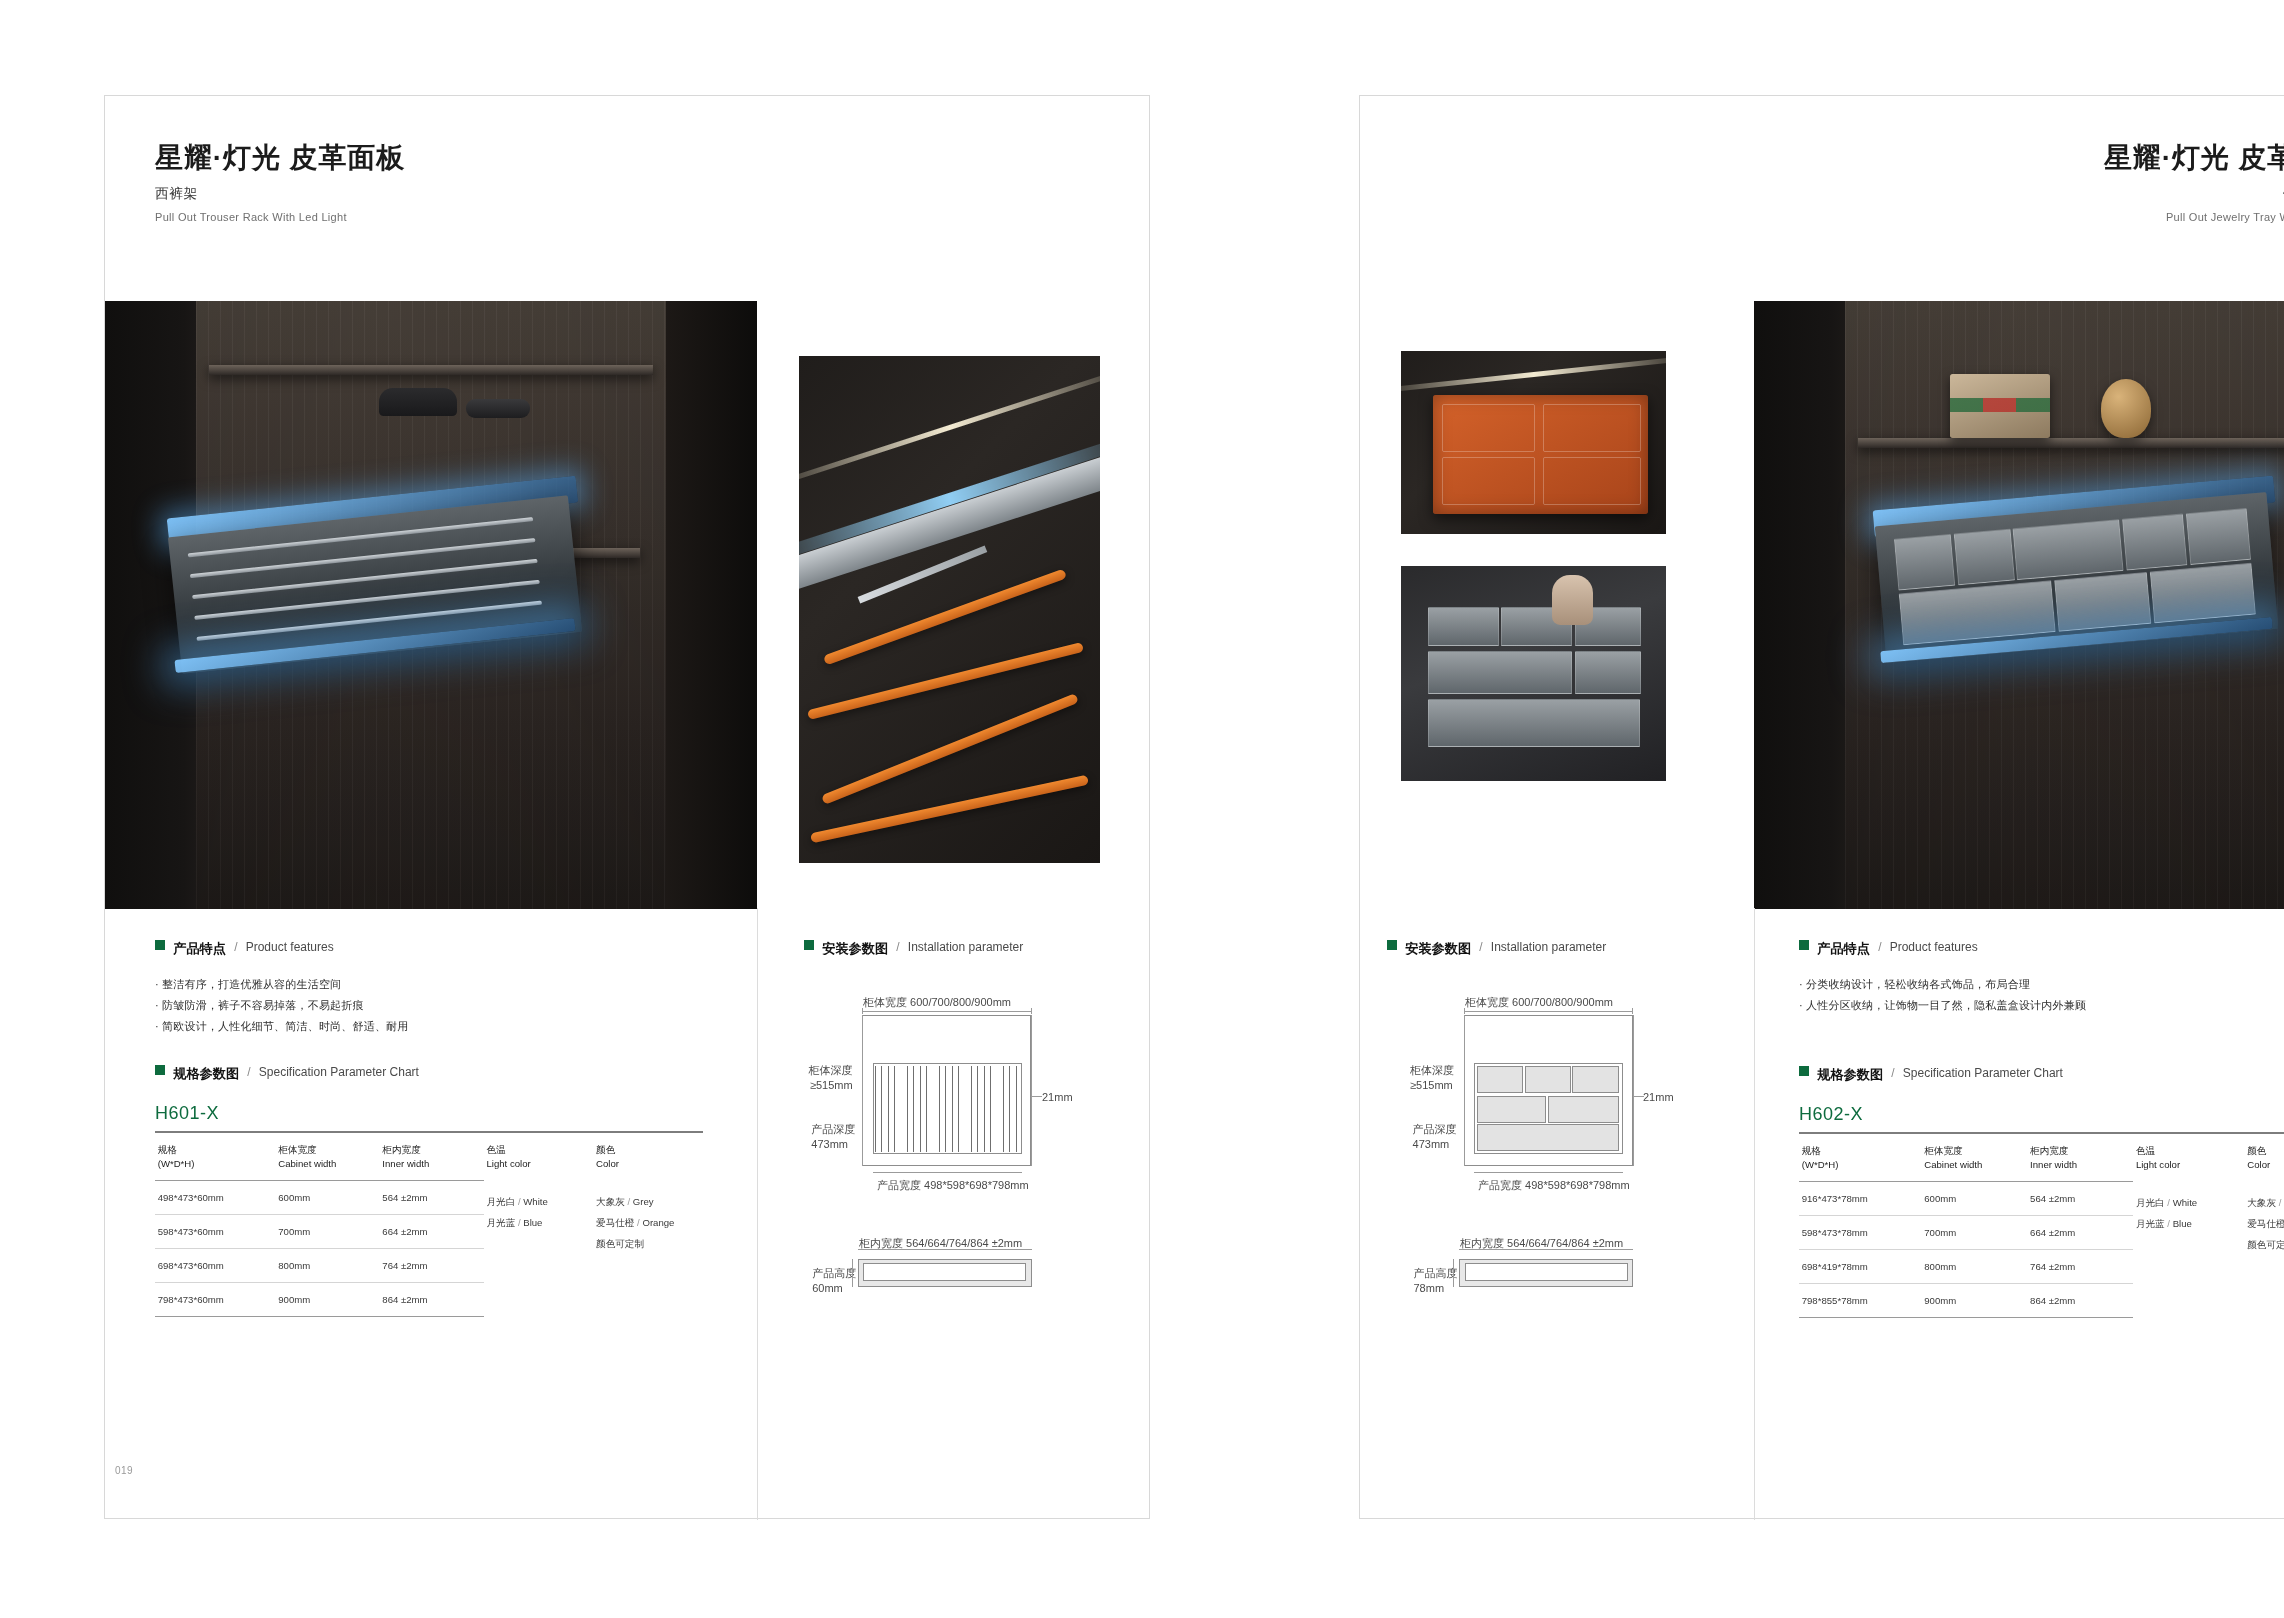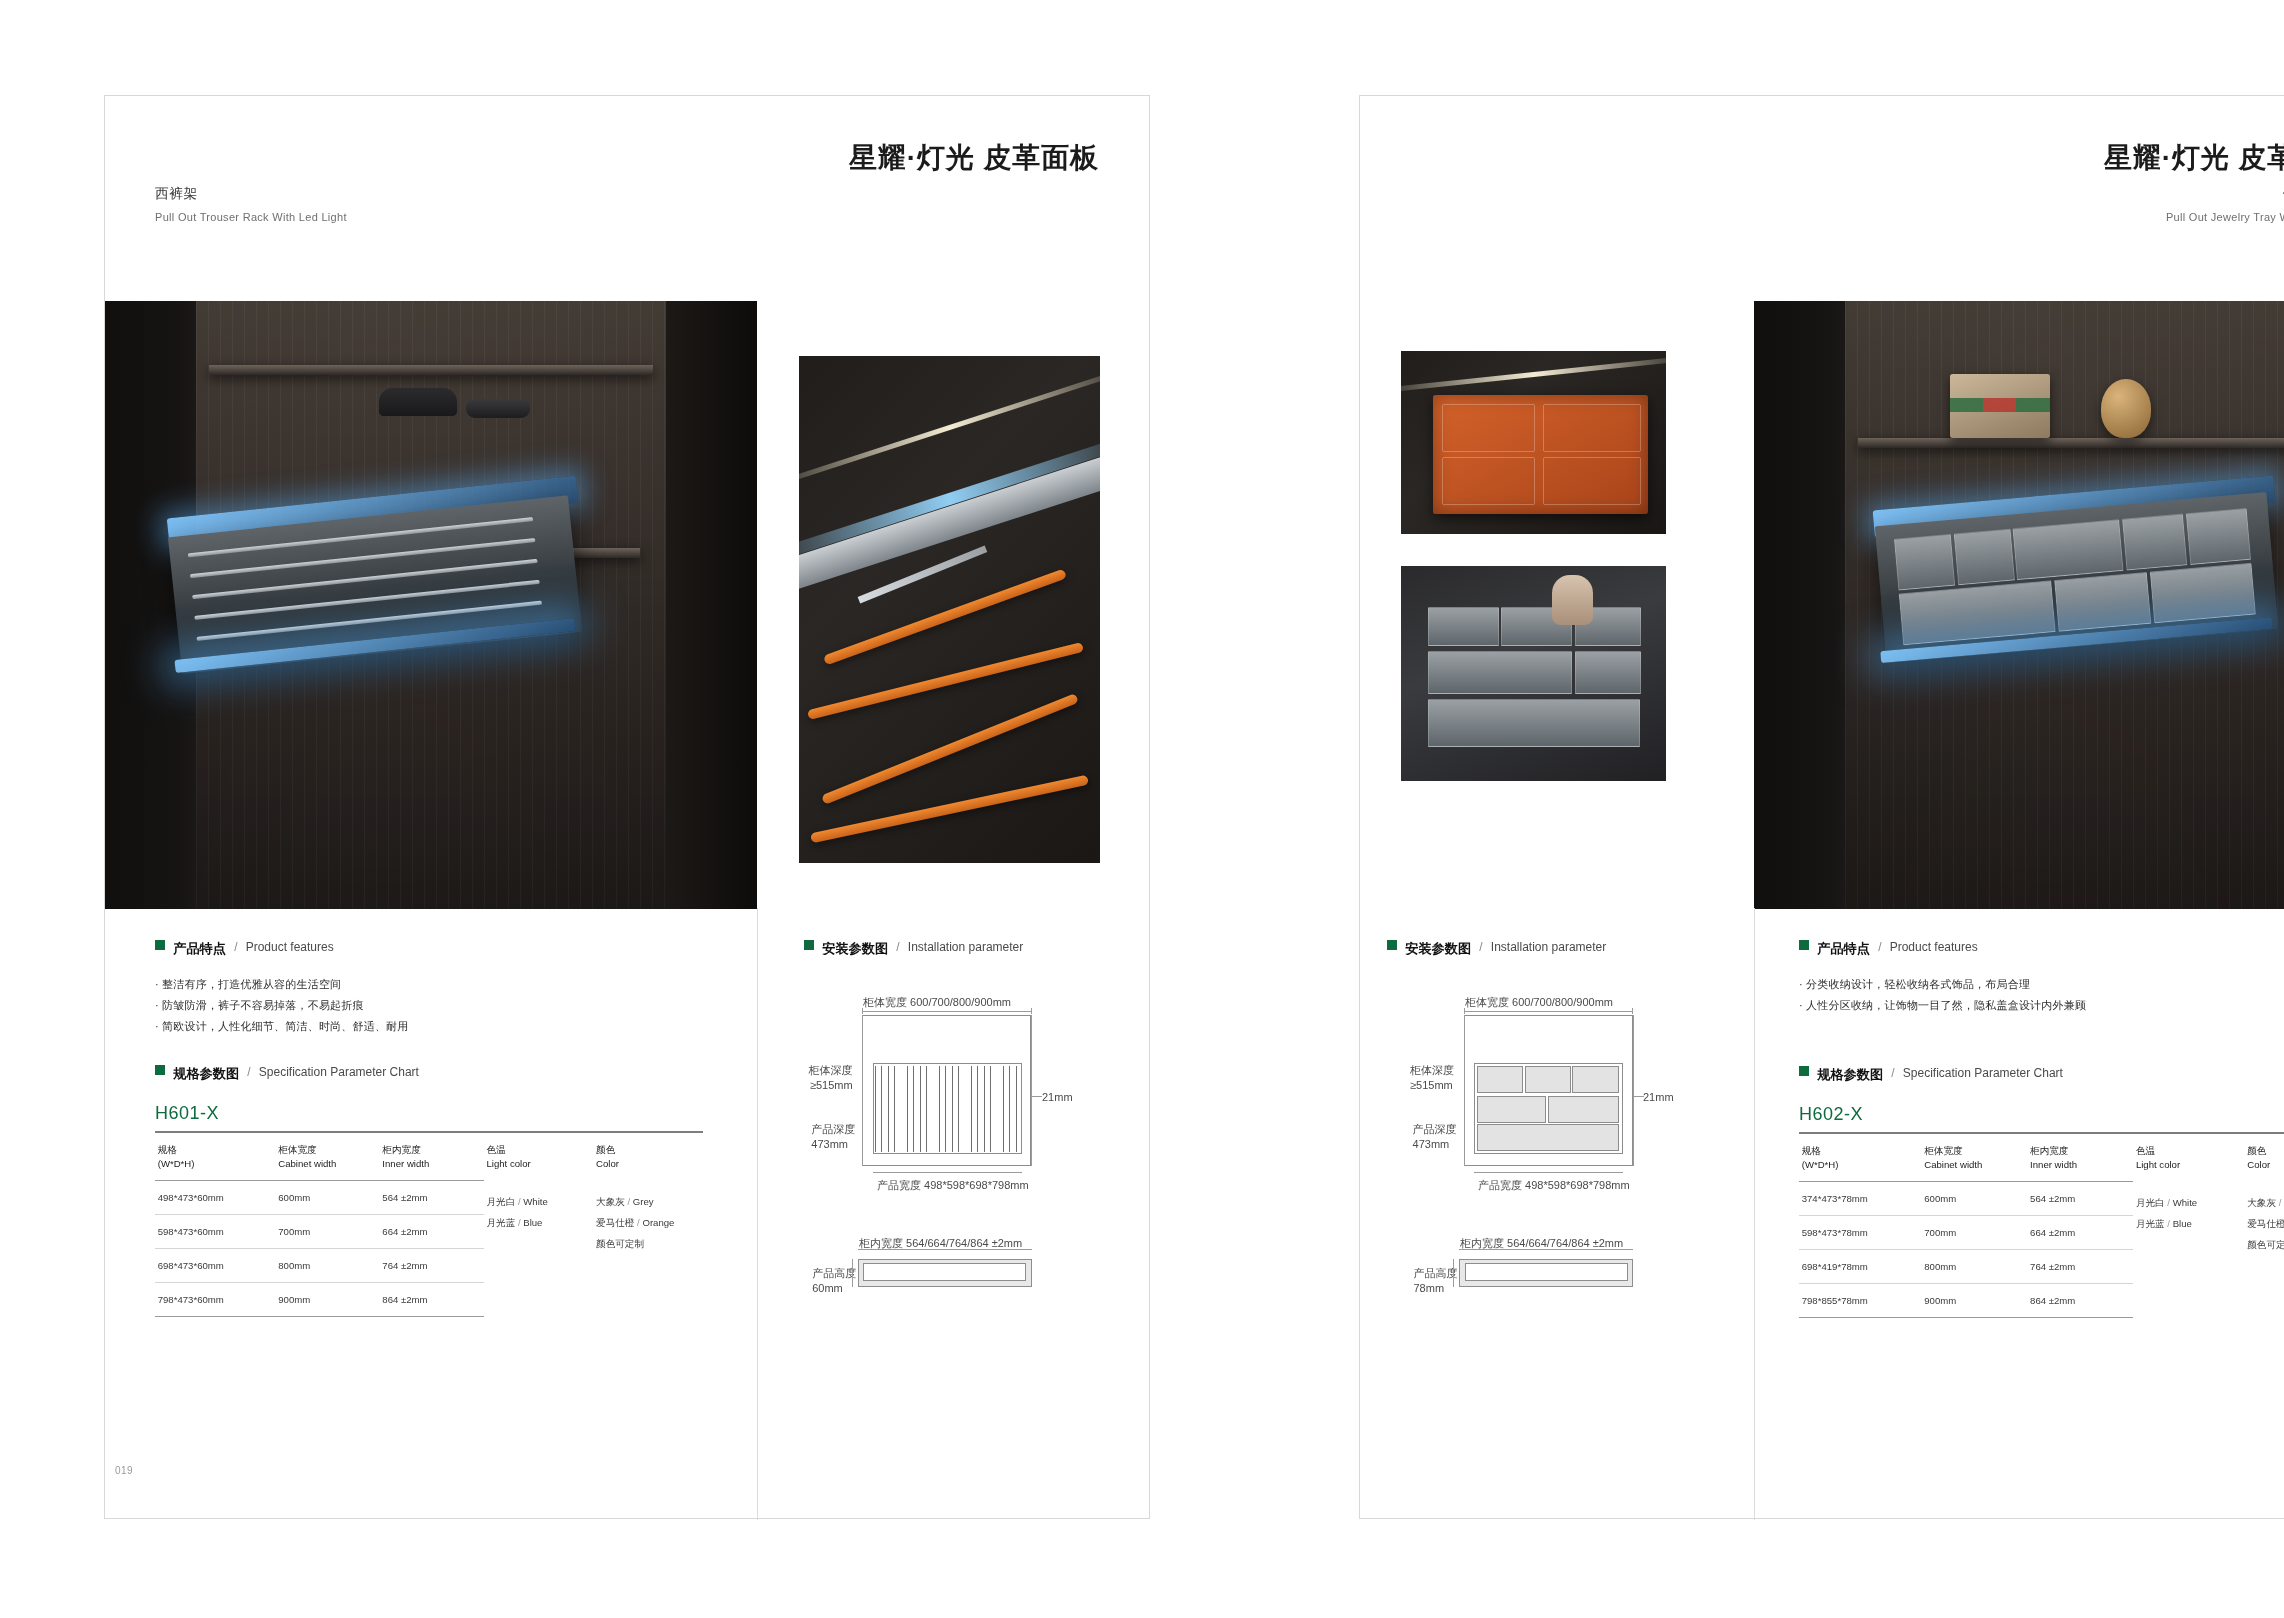--- a/index.html
+++ b/index.html
@@ -49,21 +49,20 @@
     width: 100%;
     box-sizing: border-box;
     padding: 0 50px;
   }
   .hdr-title {
     font-size: 28px;
     font-weight: bold;
     color: #1b1b1b;
     letter-spacing: 0.9px;
     line-height: 1.15;
-    text-align: right;
   }
   .hdr-sub {
     font-size: 13.7px;
     color: #3a3a3a;
     margin-top: 11px;
     letter-spacing: 0.5px;
   }
   .hdr-en {
     font-size: 11px;
     color: #6f6f6f;
@@ -665,21 +664,21 @@
                 <span>Light color</span>
               </th>
               <th class="nb" style="width:20%">
                 <span>颜色</span><br>
                 <span>Color</span>
               </th>
             </tr>
           </thead>
           <tbody>
             <tr>
-              <td>374*473*78mm</td>
+              <td>916*473*78mm</td>
               <td>600mm</td>
               <td>564 ±2mm</td>
               <td class="nb" rowspan="4">
                 <div class="opt-line">
                   <span>月光白</span>
                   <span class="opt-sep">/</span>
                   <span>White</span>
                 </div>
                 <div class="opt-line">
                   <span>月光蓝</span>

